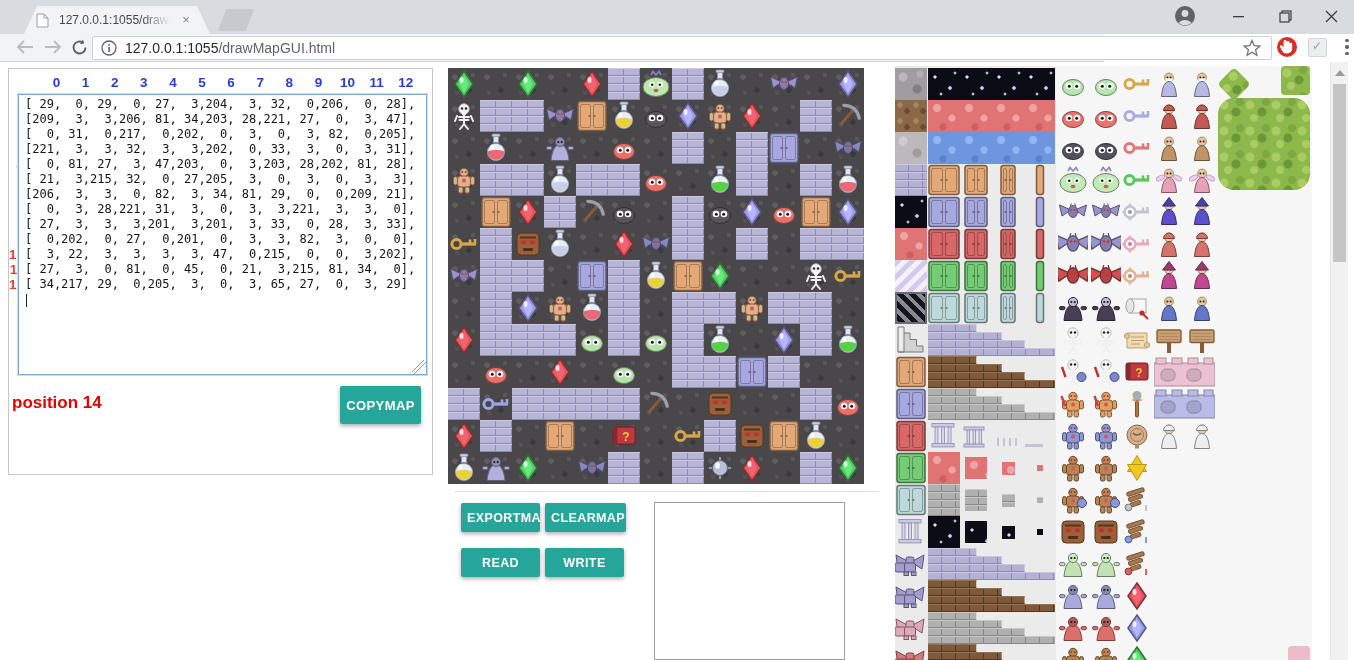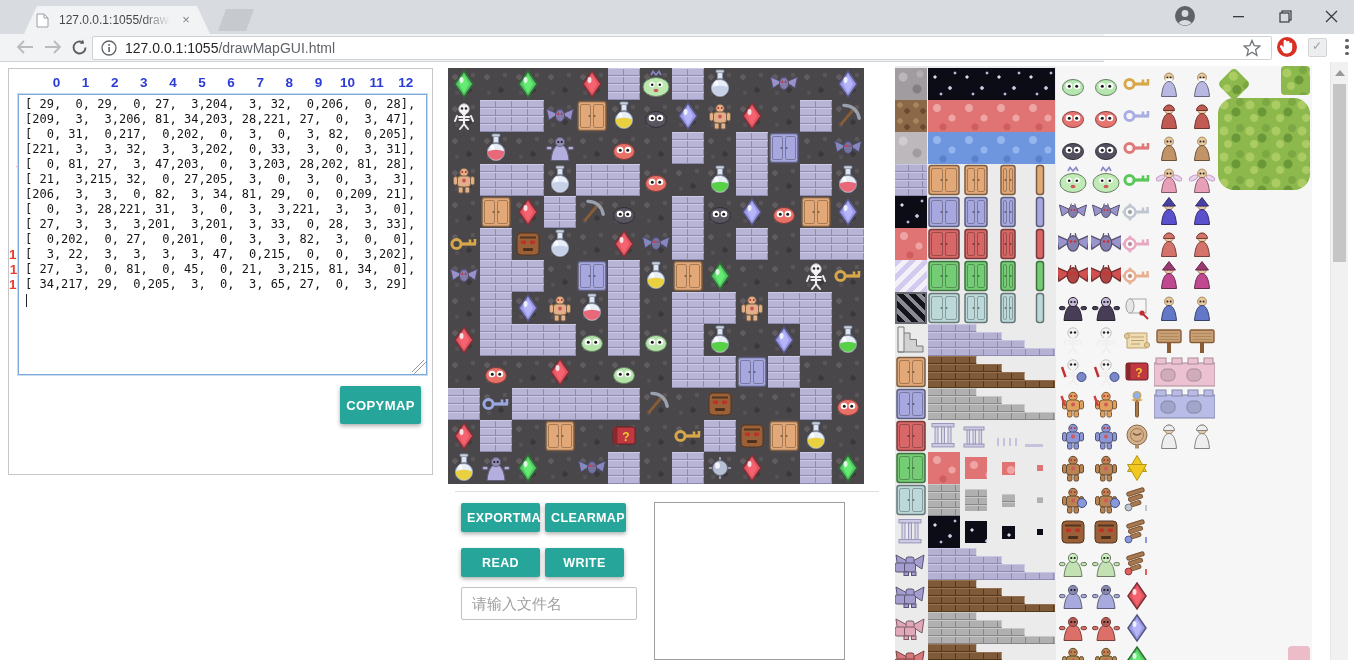--- a/index.html
+++ b/index.html
@@ -205,20 +205,21 @@
 [206,  3,  3,  0, 82,  3, 34, 81, 29,  0,  0,209, 21],
 [  0,  3, 28,221, 31,  3,  0,  3,  3,221,  3,  3,  0],
 [ 27,  3,  3,  3,201,  3,201,  3, 33,  0, 28,  3, 33],
 [  0,202,  0, 27,  0,201,  0,  3,  3, 82,  3,  0,  0],
 [  3, 22,  3,  3,  3,  3, 47,  0,215,  0,  0,  3,202],
 [ 27,  3,  0, 81,  0, 45,  0, 21,  3,215, 81, 34,  0],
 [ 34,217, 29,  0,205,  3,  0,  3, 65, 27,  0,  3, 29]</pre>
       <span class="caret"></span>
     </div>
     <div class="err">
+      <div>position 14</div>
     </div>
     <button class="btn copym">COPYMAP</button>
   </div>
 
   <div id="map">
       <div class="tile floor" style="left: 0px; top: 0px;">
         <svg width="30" height="30" viewBox="0 0 30 30">
           <polygon points="15,2 24,15 15,28 6,15" fill="#55c863" stroke="rgb(47,110,54)" stroke-width="1.5"></polygon>
           <polygon points="15,6 20,15 15,24 10,15" fill="rgb(106,250,124)" opacity=".7"></polygon>
           <ellipse cx="12.5" cy="11" rx="2" ry="3" fill="#fff" opacity=".8"></ellipse>
@@ -1024,21 +1025,20 @@
           <ellipse cx="12.5" cy="11" rx="2" ry="3" fill="#fff" opacity=".8"></ellipse>
         </svg>
       </div>
     </div>
 
   <div class="hrline"></div>
   <button class="btn ctl" style="left:461px;top:503px;width:79px">EXPORTMAP</button>
   <button class="btn ctl" style="left:545px;top:503px;width:81px">CLEARMAP</button>
   <button class="btn ctl" style="left:461px;top:548px;width:79px">READ</button>
   <button class="btn ctl" style="left:545px;top:548px;width:79px">WRITE</button>
-  <input class="fileinput" type="text" placeholder="请输入文件名" style="">
   <div class="outbox"></div>
 
   <div id="tileset">
       <div class="tcell" style="left: 0px; top: 0px; width: 161px; height: 594px; background: rgb(235, 235, 235);"></div>
       <div class="tcell" style="left: 161px; top: 0px; width: 256px; height: 594px; background: rgb(246, 246, 246);"></div>
       <div class="tcell" style="left: 0px; top: 2px; width: 32px; height: 32px; background-color: rgb(160, 156, 160); background-image: radial-gradient(circle at 8px 9px, rgb(186, 182, 186) 4px, transparent 5px), radial-gradient(circle at 22px 21px, rgb(130, 126, 130) 4px, transparent 5px), radial-gradient(circle at 25px 6px, rgb(178, 174, 178) 3px, transparent 4px); background-size: 32px 32px;"></div>
       <div class="tcell" style="left: 33px; top: 2px; width: 127px; height: 32px; background-color: rgb(12, 12, 22); background-image: radial-gradient(circle at 7px 9px, rgb(220, 220, 240) 1.2px, transparent 2px), radial-gradient(circle at 22px 20px, rgb(200, 200, 232) 1.4px, transparent 2.2px), radial-gradient(circle at 27px 5px, rgb(184, 184, 216) 1px, transparent 1.8px), radial-gradient(circle at 13px 26px, rgb(184, 184, 216) 1px, transparent 1.8px); background-size: 32px 32px;"></div>
       <div class="tcell" style="left: 163px; top: 3px; width: 30px; height: 30px;"><svg width="30" height="30" viewBox="0 0 30 30">
           <ellipse cx="15" cy="18.5" rx="10.5" ry="8" fill="#b6e6b0" stroke="rgb(100,127,97)"></ellipse>
           <circle cx="11" cy="17" r="3.3" fill="#fff"></circle>

